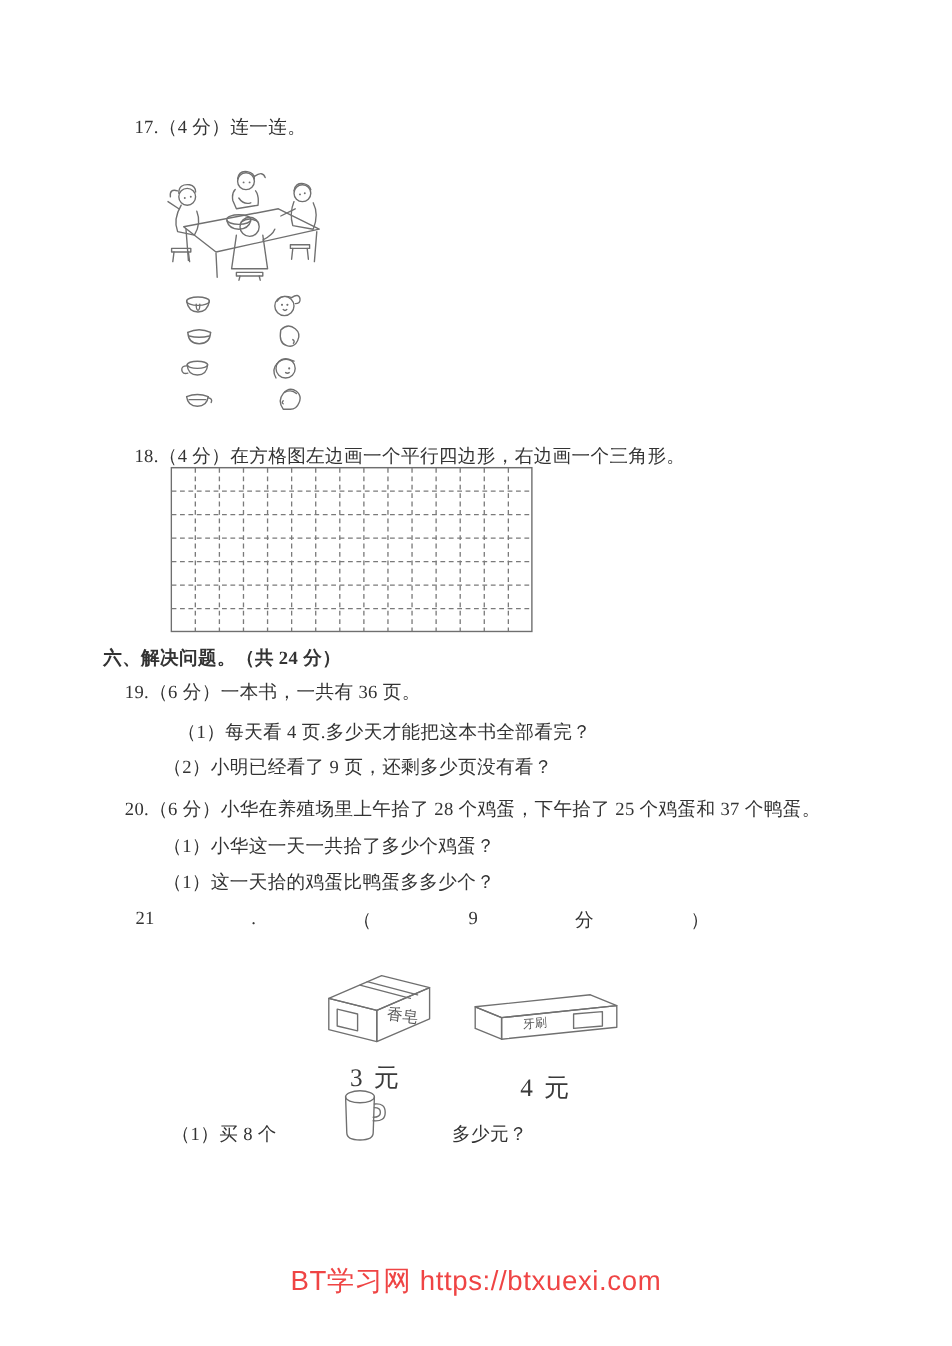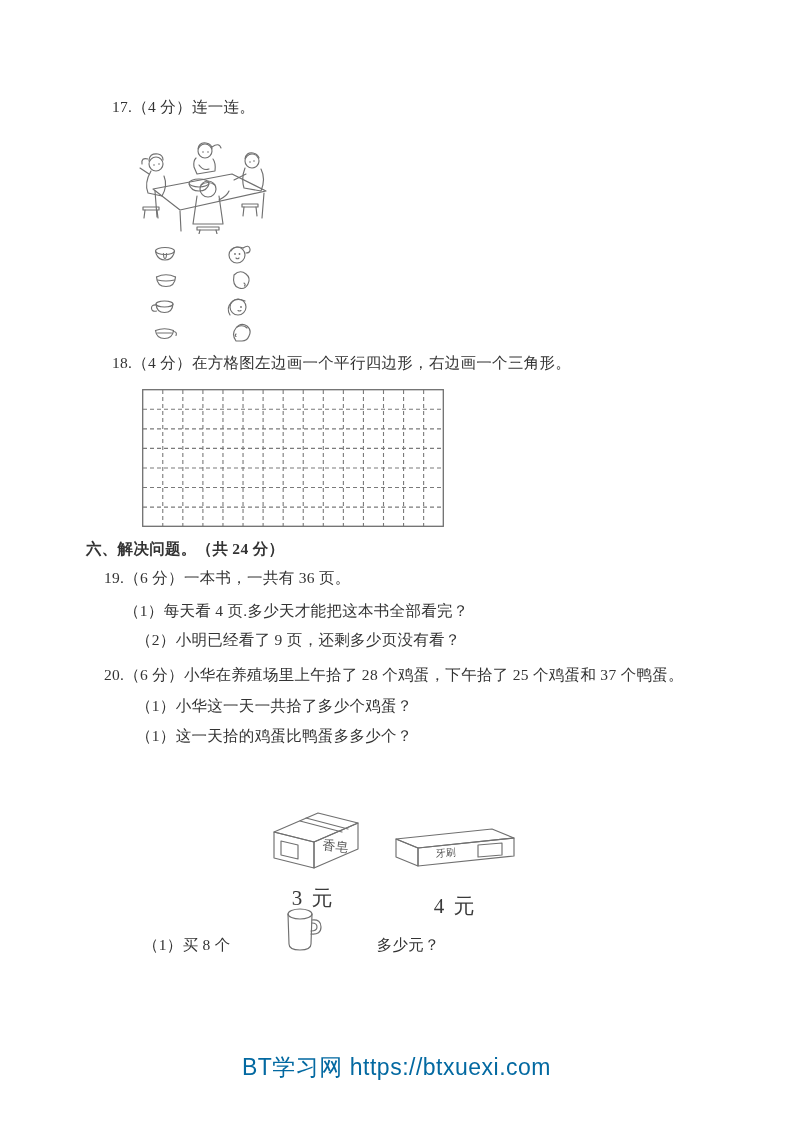--- a/index.html
+++ b/index.html
@@ -15,21 +15,21 @@
   .q21head{position:absolute;left:113px;top:757px;width:478px;display:flex;
            justify-content:space-between;font-size:15.5px;}
   .item{position:absolute;top:790px;display:flex;flex-direction:column;align-items:center;}
   .iconarea{height:84px;display:flex;align-items:flex-end;justify-content:center;}
   .price{font-size:21px;letter-spacing:2px;margin-top:4px;color:#3a3a3a;}
   .subrow{position:absolute;left:143px;top:906px;height:52px;display:flex;align-items:flex-end;gap:45px;}
   .subrow span{font-size:15.5px;letter-spacing:.3px;padding-bottom:2px;}
   .subrow .mugwrap{margin:0 8px;}
   .footer{position:absolute;left:0;right:0;top:1052px;text-align:center;
           font-family:"Liberation Sans","DejaVu Sans",sans-serif;font-size:23px;
-          color:#0369a1;letter-spacing:.5px;}
+          color:#ef4444;letter-spacing:.5px;}
 </style>
 </head>
 <body>
 
 <div class="page">
 
   <div class="tline" style="left:112px;top:98px;">17.（4 分）连一连。</div>
 
   <div class="abs" style="left:135px;top:127px;">
     <svg class="sketch" width="140" height="107" viewBox="0 0 140 107">
@@ -134,21 +134,21 @@
     </svg>
   </div>
   <div class="abs" style="left:228px;top:320px;">
     <svg class="sketch" width="24" height="26" viewBox="0 0 24 26">
       <path d="M8,21 q-5,-7 0,-13 q5,-6 11,-2 q5,4 2,10 q-2,5 -7,5 z"></path>
       <path d="M8,14 q-1.5,1.5 0,2.5"></path>
       <path d="M9,7 q6,-3 10,1"></path>
     </svg>
   </div>
 
-  <div class="tline" style="left:112px;top:354px;">18.（4 分）在方格图左边画一个平行四边形，右边画一个三角形。</div>
+  <div class="tline" style="left:112px;top:372px;">18.（4 分）在方格图左边画一个平行四边形，右边画一个三角形。</div>
 
   <div class="abs" style="left:142px;top:389px;">
     <svg id="grid-svg" width="302" height="138" viewBox="0 0 302 138">
       <rect x="0.7" y="0.7" width="300.6" height="136.6" fill="none" stroke="#6f6f6f" stroke-width="1.3"></rect>
     <line x1="20.766666666666666" y1="1" x2="20.766666666666666" y2="137" stroke="#7a7a7a" stroke-width="1.1" stroke-dasharray="4 3"></line>
         <line x1="40.833333333333336" y1="1" x2="40.833333333333336" y2="137" stroke="#7a7a7a" stroke-width="1.1" stroke-dasharray="4 3"></line>
         <line x1="60.900000000000006" y1="1" x2="60.900000000000006" y2="137" stroke="#7a7a7a" stroke-width="1.1" stroke-dasharray="4 3"></line>
         <line x1="80.96666666666667" y1="1" x2="80.96666666666667" y2="137" stroke="#7a7a7a" stroke-width="1.1" stroke-dasharray="4 3"></line>
         <line x1="101.03333333333333" y1="1" x2="101.03333333333333" y2="137" stroke="#7a7a7a" stroke-width="1.1" stroke-dasharray="4 3"></line>
         <line x1="121.10000000000001" y1="1" x2="121.10000000000001" y2="137" stroke="#7a7a7a" stroke-width="1.1" stroke-dasharray="4 3"></line>
@@ -165,27 +165,35 @@
         <line x1="1" y1="59.41428571428572" x2="301" y2="59.41428571428572" stroke="#7a7a7a" stroke-width="1.1" stroke-dasharray="4 3"></line>
         <line x1="1" y1="78.9857142857143" x2="301" y2="78.9857142857143" stroke="#7a7a7a" stroke-width="1.1" stroke-dasharray="4 3"></line>
         <line x1="1" y1="98.55714285714286" x2="301" y2="98.55714285714286" stroke="#7a7a7a" stroke-width="1.1" stroke-dasharray="4 3"></line>
         <line x1="1" y1="118.12857142857143" x2="301" y2="118.12857142857143" stroke="#7a7a7a" stroke-width="1.1" stroke-dasharray="4 3"></line>
       </svg>
   </div>
 
   <div class="tline bold" style="left:86px;top:540px;">六、解决问题。（共 24 分）</div>
 
   <div class="tline" style="left:104px;top:569px;">19.（6 分）一本书，一共有 36 页。</div>
-  <div class="tline" style="left:124px;top:602px;">（1）每天看 4 页.多少天才能把这本书全部看完？</div>
+  <div class="tline" style="left:148px;top:602px;">（1）每天看 4 页.多少天才能把这本书全部看完？</div>
   <div class="tline" style="left:136px;top:631px;">（2）小明已经看了 9 页，还剩多少页没有看？</div>
 
   <div class="tline" style="left:104px;top:666px;">20.（6 分）小华在养殖场里上午拾了 28 个鸡蛋，下午拾了 25 个鸡蛋和 37 个鸭蛋。</div>
   <div class="tline" style="left:136px;top:697px;">（1）小华这一天一共拾了多少个鸡蛋？</div>
   <div class="tline" style="left:136px;top:727px;">（1）这一天拾的鸡蛋比鸭蛋多多少个？</div>
 
+  <div class="q21head">
+    <span>21</span>
+    <span>.</span>
+    <span>（</span>
+    <span>9</span>
+    <span>分</span>
+    <span>）</span>
+  </div>
 
 
   <div class="item" style="left:258px;width:110px;">
     <div class="iconarea" style="padding-bottom:6px;">
       <svg class="sketch" width="102" height="70" viewBox="0 0 102 70">
         <polygon points="12,28 56,9 96,19 52,38"></polygon>
         <polygon points="12,28 52,38 52,64 12,54"></polygon>
         <polygon points="52,38 96,19 96,45 52,64"></polygon>
         <line x1="38" y1="17" x2="80" y2="28"></line>
         <line x1="44" y1="14" x2="86" y2="25"></line>

